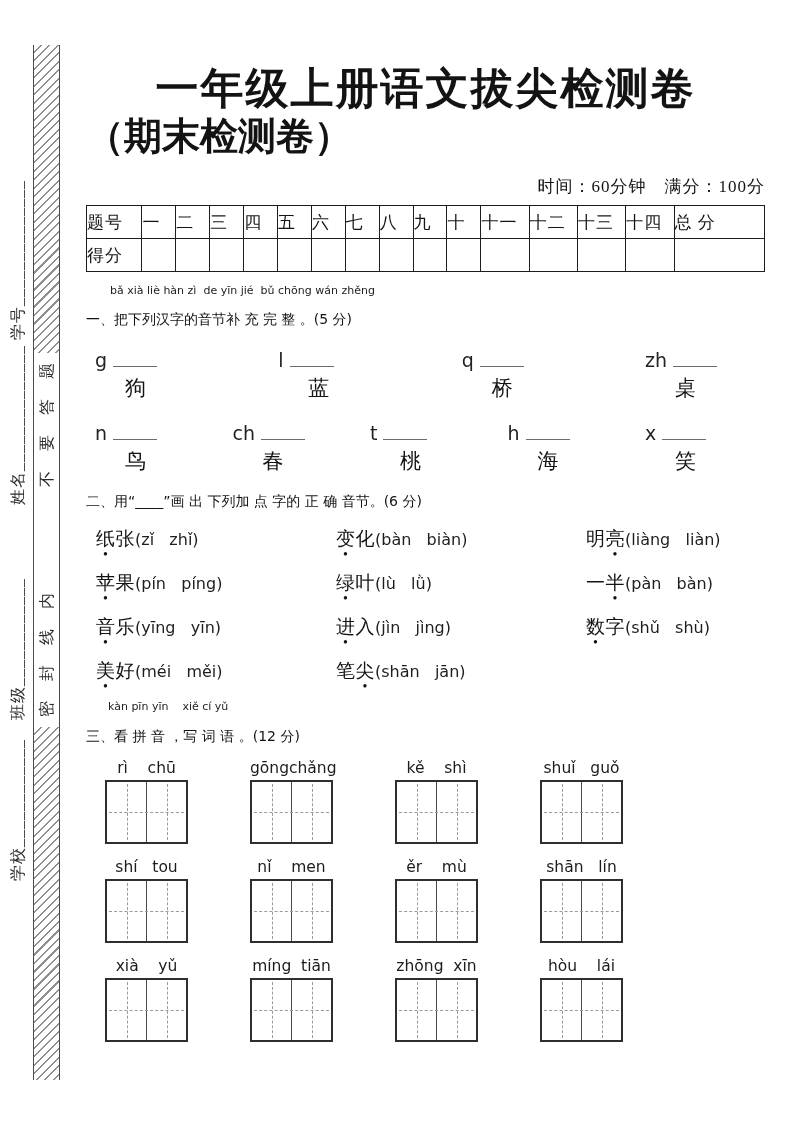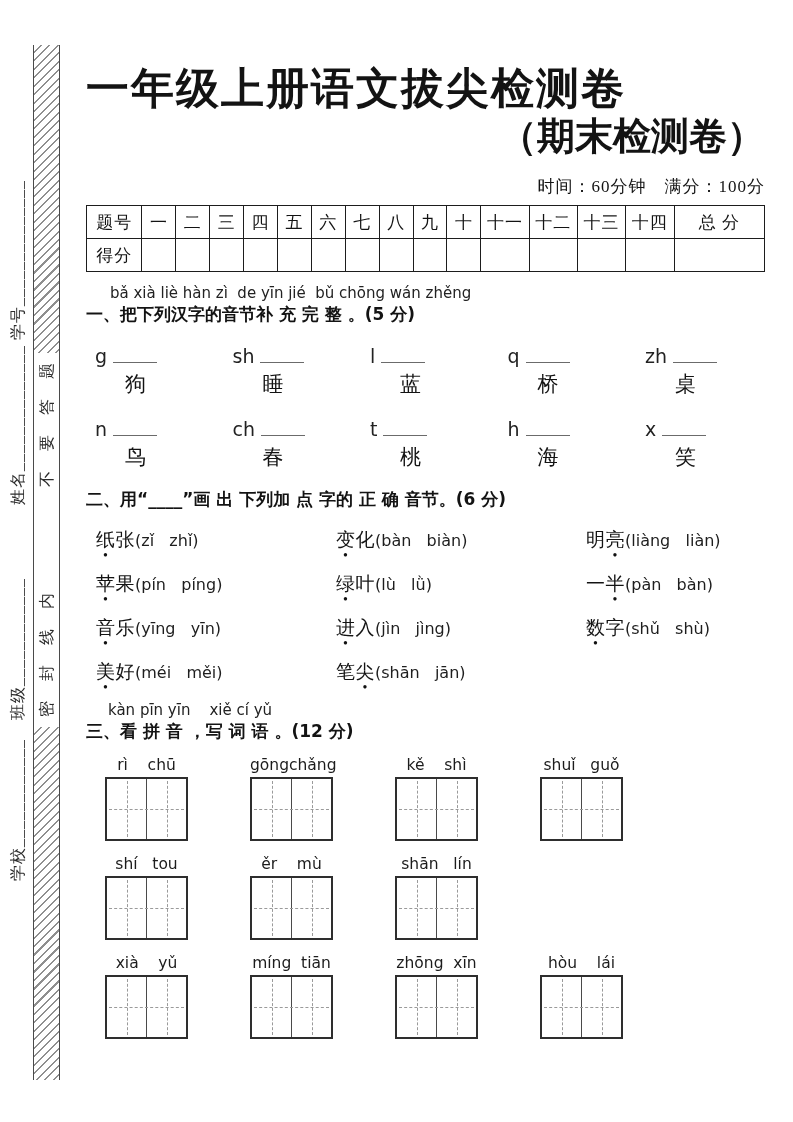--- a/index.html
+++ b/index.html
@@ -36,45 +36,45 @@
   }
   #lbl-xuehao   { left:-62px; top:250px; }
   #lbl-xingming { left:-62px; top:415px; }
   #lbl-banji    { left:-62px; top:639px; }
   #lbl-xuexiao  { left:-62px; top:800px; }
 
   
   .content { position:absolute; left:86px; top:64px; width:679px; }
 
   .title {
-    margin:0; font-size:43px; font-weight:700;
+    margin:0; text-align:center; font-size:43px; font-weight:700;
     letter-spacing:2px; line-height:1.15;
   }
   .subtitle {
-    margin:2px 0 0 0; text-align:right; font-size:38px; font-weight:700;
+    margin:2px 0 0 0; text-align:left; font-size:38px; font-weight:700;
     line-height:1.15;
   }
   .meta { margin-top:16px; text-align:right; font-size:17px; letter-spacing:1px; }
 
   table.score {
     margin-top:7px; width:100%; border-collapse:collapse; table-layout:fixed;
   }
   table.score td {
-    border:1.6px solid #1d1d1d; height:32px; text-align:center;
+    border:1.6px solid #1d1d1d; height:32px; 
     font-size:17px; padding:0; letter-spacing:1px;
   }
 
   .sec { margin-top:12px; }
   .sec-pinyin {
     font-family:"DejaVu Sans","Liberation Sans",sans-serif;
-    font-size:15px; color:#222; white-space:pre; line-height:1.2;
+    font-size:11px; color:#222; white-space:pre; line-height:1.2;
   }
   .sec-title {
     font-family:"DejaVu Sans","Liberation Sans",sans-serif;
-    font-size:17px; font-weight:700; margin-top:2px; line-height:1.25;
+    font-size:14px; font-weight:400; margin-top:14px; line-height:1.25;
   }
   #pin1 { padding-left:24px; }
   #pin2 { padding-left:30px; }
   #pin3 { padding-left:22px; }
 
   
   .ex1-row { display:flex; justify-content:space-between; padding:0 28px 0 9px; margin-top:20px; }
   .ex1-item { width:92px; }
   .ex1-top { font-family:"DejaVu Sans","Liberation Sans",sans-serif; font-size:19px; color:#222; }
   .blank {
@@ -210,24 +210,20 @@
   <div class="sec">
     <div class="sec-pinyin" id="pin1">bǎ xià liè hàn zì  de yīn jié  bǔ chōng wán zhěng</div>
     <div class="sec-title">一、把下列汉字的音节补 充 完 整 。(5 分)</div>
 
     <div class="ex1-row">
       <div class="ex1-item">
         <div class="ex1-top"><span class="init">g</span><span class="blank"></span></div>
         <div class="hanzi">狗</div>
       </div>
       <div class="ex1-item">
-        <div class="ex1-top"><span class="init">sh</span><span class="blank"></span></div>
-        <div class="hanzi">睡</div>
-      </div>
-      <div class="ex1-item">
         <div class="ex1-top"><span class="init">l</span><span class="blank"></span></div>
         <div class="hanzi">蓝</div>
       </div>
       <div class="ex1-item">
         <div class="ex1-top"><span class="init">q</span><span class="blank"></span></div>
         <div class="hanzi">桥</div>
       </div>
       <div class="ex1-item">
         <div class="ex1-top"><span class="init">zh</span><span class="blank"></span></div>
         <div class="hanzi">桌</div>
@@ -335,20 +331,27 @@
 
     <div class="grid-row">
       <div class="gwrap">
         <div class="gpinyin">shí   tou</div>
         <div class="gbox">
             <div class="gcell"></div>
             <div class="gcell"></div>
           </div>
       </div>
       <div class="gwrap">
+        <div class="gpinyin">nǐ    men</div>
+        <div class="gbox">
+            <div class="gcell"></div>
+            <div class="gcell"></div>
+          </div>
+      </div>
+      <div class="gwrap">
         <div class="gpinyin">ěr    mù</div>
         <div class="gbox">
             <div class="gcell"></div>
             <div class="gcell"></div>
           </div>
       </div>
       <div class="gwrap">
         <div class="gpinyin">shān   lín</div>
         <div class="gbox">
             <div class="gcell"></div>

